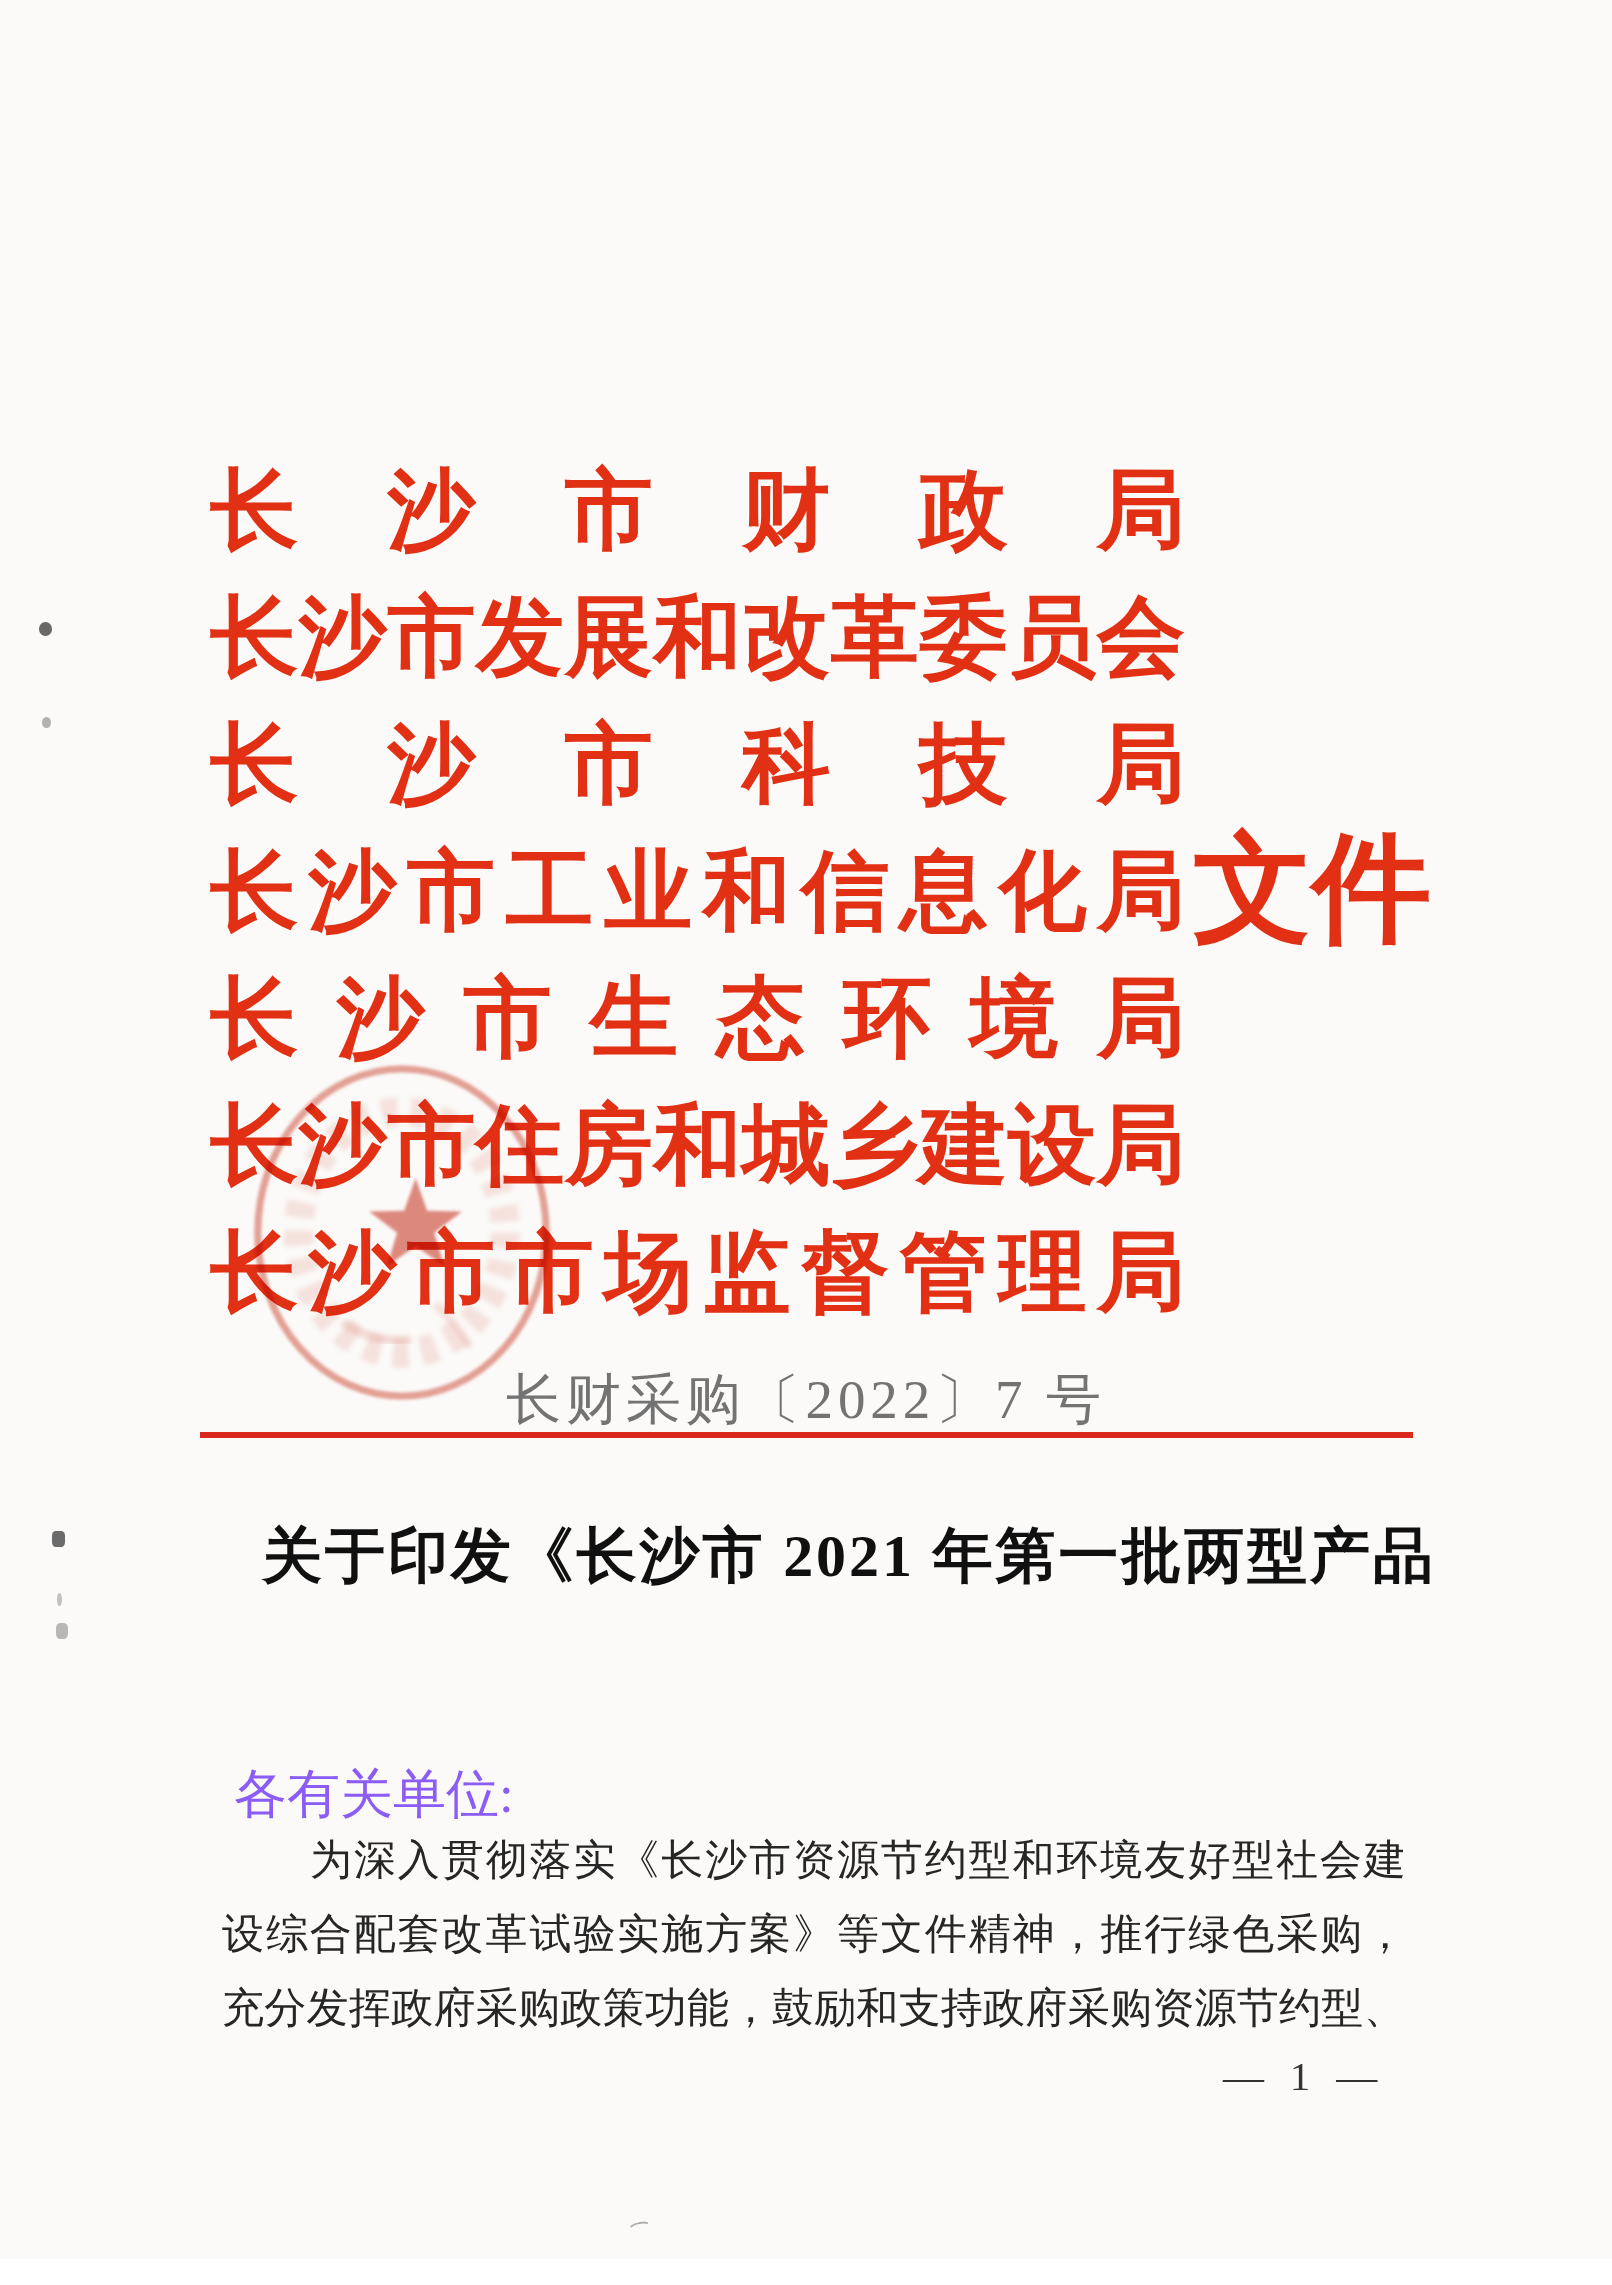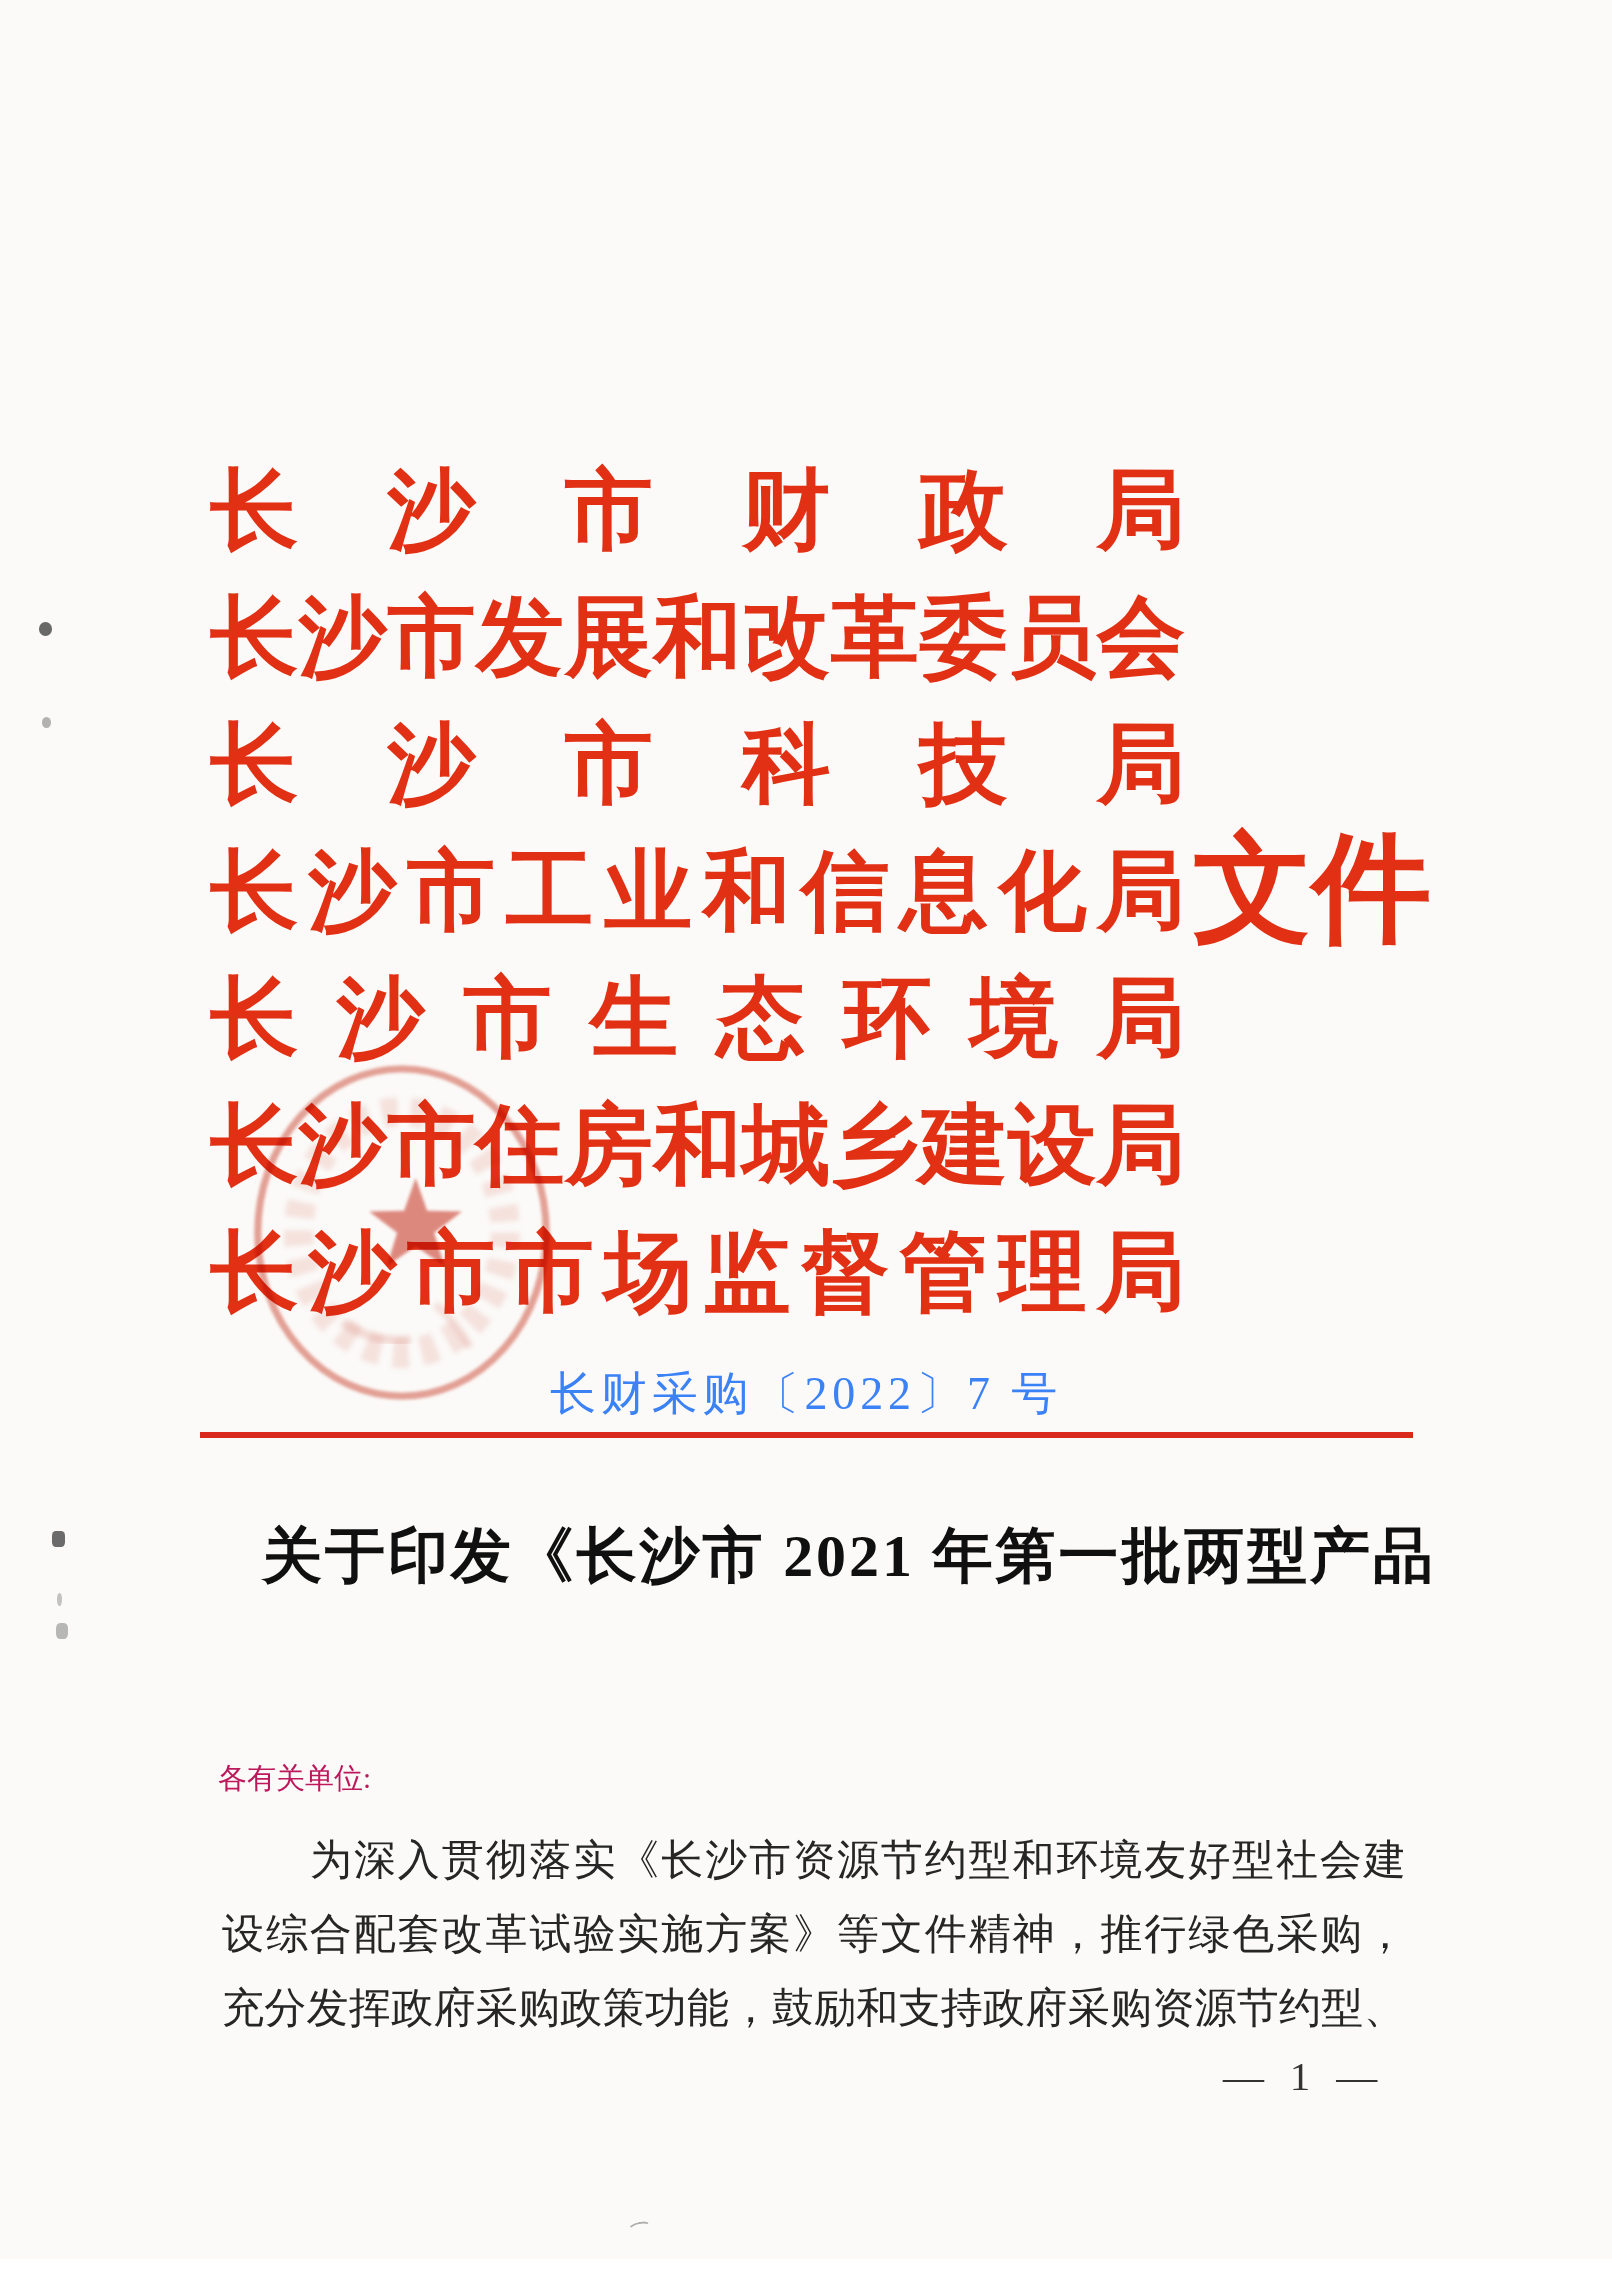--- a/index.html
+++ b/index.html
@@ -32,38 +32,38 @@
 
   
   .seal{
     position:absolute;left:250px;top:1061px;width:304px;height:343px;
     z-index:2;mix-blend-mode:multiply;pointer-events:none;
   }
 
   
   .doc-number{
     position:absolute;left:0;top:1363px;width:1612px;
-    text-align:center;font-size:46px;color:#3b82f6;letter-spacing:4.9px;
+    text-align:center;font-size:55px;color:#737373;letter-spacing:4.9px;
   }
   .red-rule{
     position:absolute;left:200px;top:1432px;width:1213px;height:5.9px;
     background:#d9291c;
   }
 
   
   .title{
     position:absolute;left:0;top:1514px;width:1612px;
     text-align:center;font-weight:bold;color:#101010;
     font-size:60px;line-height:84px;letter-spacing:2.9px;padding-left:43px;
   }
 
   
   .salutation{
-    position:absolute;left:218px;top:1759px;
-    font-size:29px;color:#be185d;
+    position:absolute;left:234px;top:1759px;
+    font-size:53px;color:#8b5cf6;
   }
   .body-block{
     position:absolute;left:222px;top:1832px;width:1184px;
     font-size:42px;color:#262626;
   }
   .body-line{
     display:flex;justify-content:space-between;align-items:flex-start;
     height:74px;white-space:nowrap;
   }
   .body-line.indent{padding-left:88px;}

